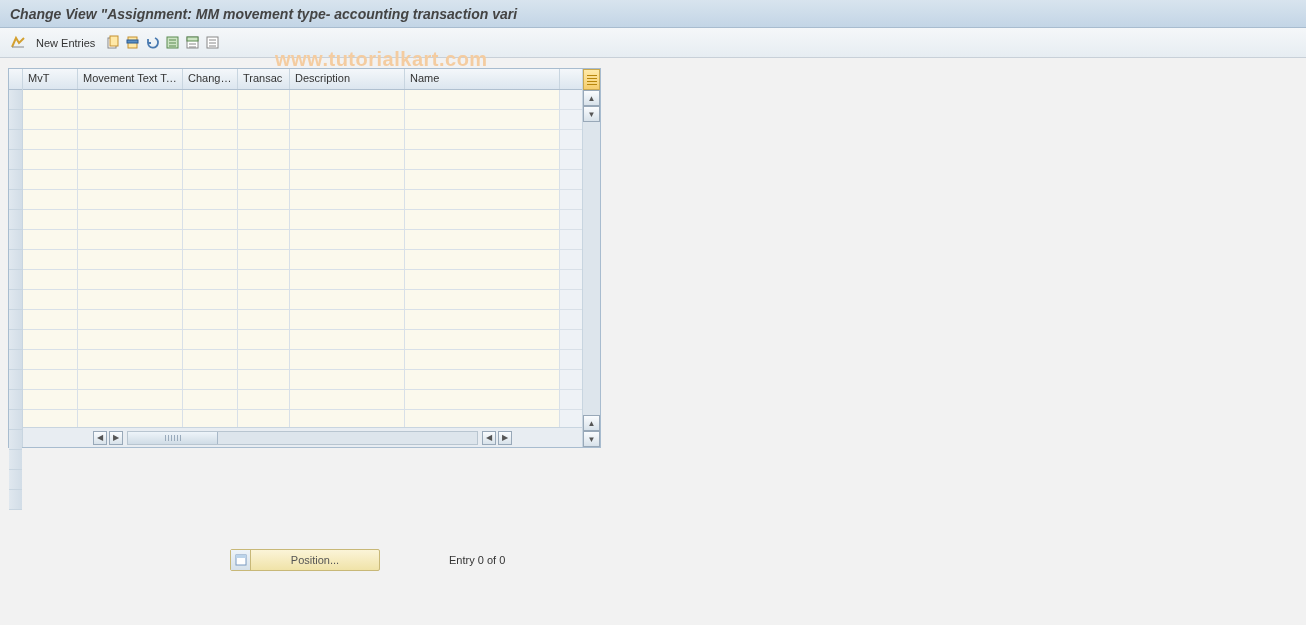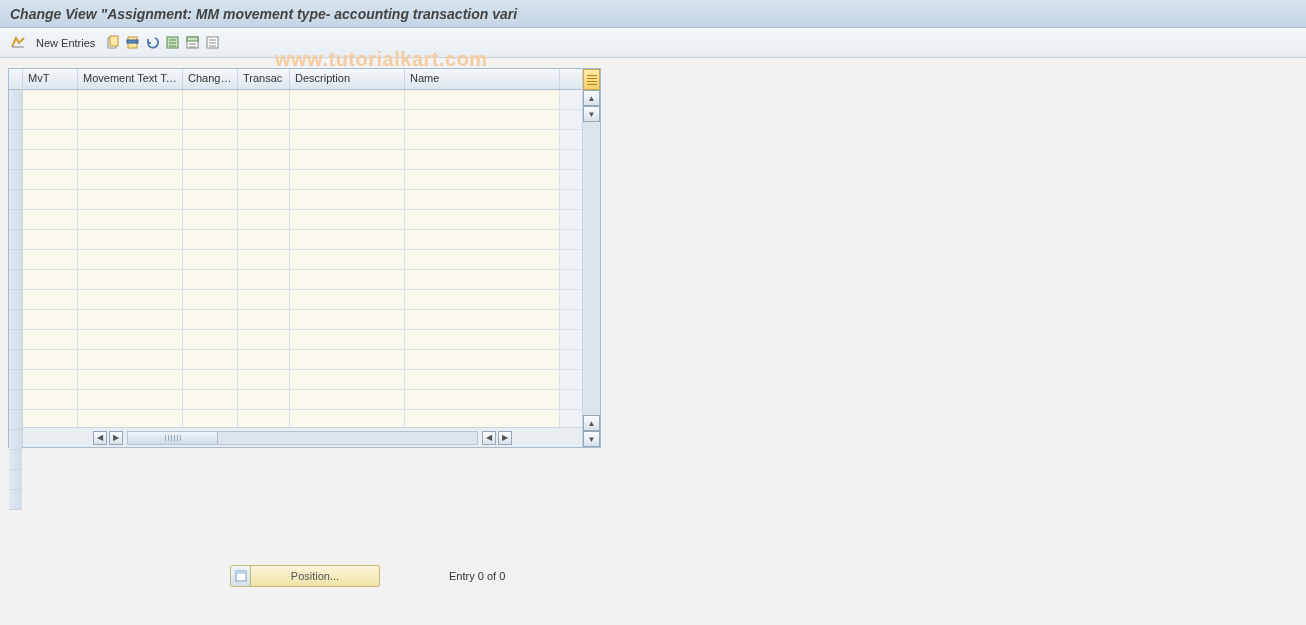--- a/index.html
+++ b/index.html
@@ -200,21 +200,21 @@
       color: #555;
       cursor: pointer;
     }
     .vscroll-track {
       flex: 1;
       background: #dde5ec;
     }
     .footer-bar {
       position: absolute;
       left: 0;
-      top: 557px;
+      top: 541px;
       width: 100%;
       padding: 8px 0;
       display: flex;
       align-items: center;
     }
     .position-btn {
       margin-left: 230px;
       height: 22px;
       width: 150px;
       background: linear-gradient(to bottom,#fbf4d8,#f0e3a8);

